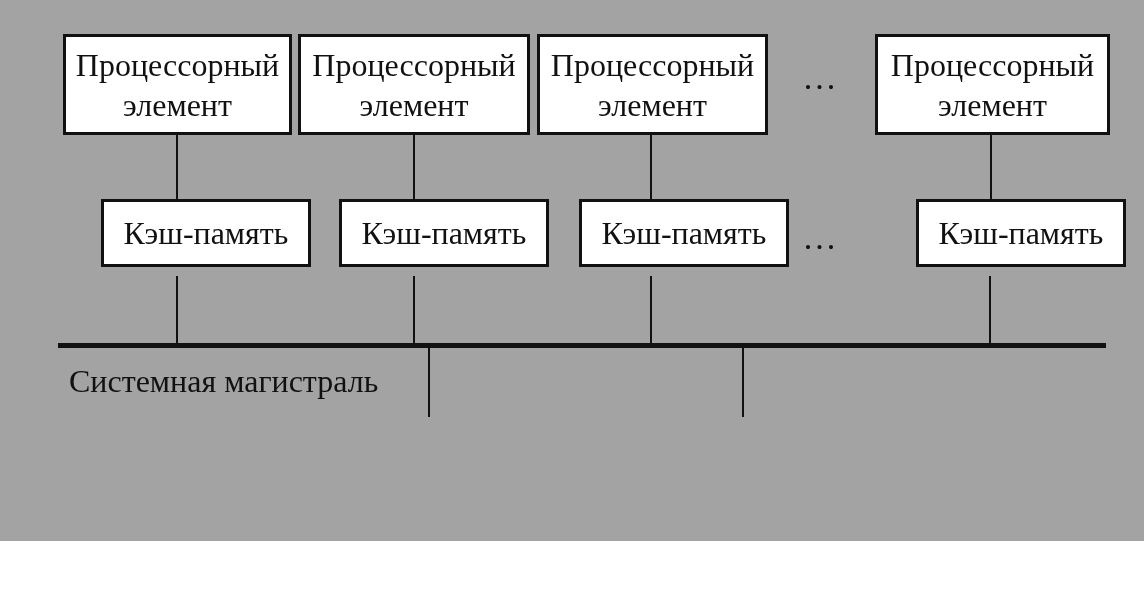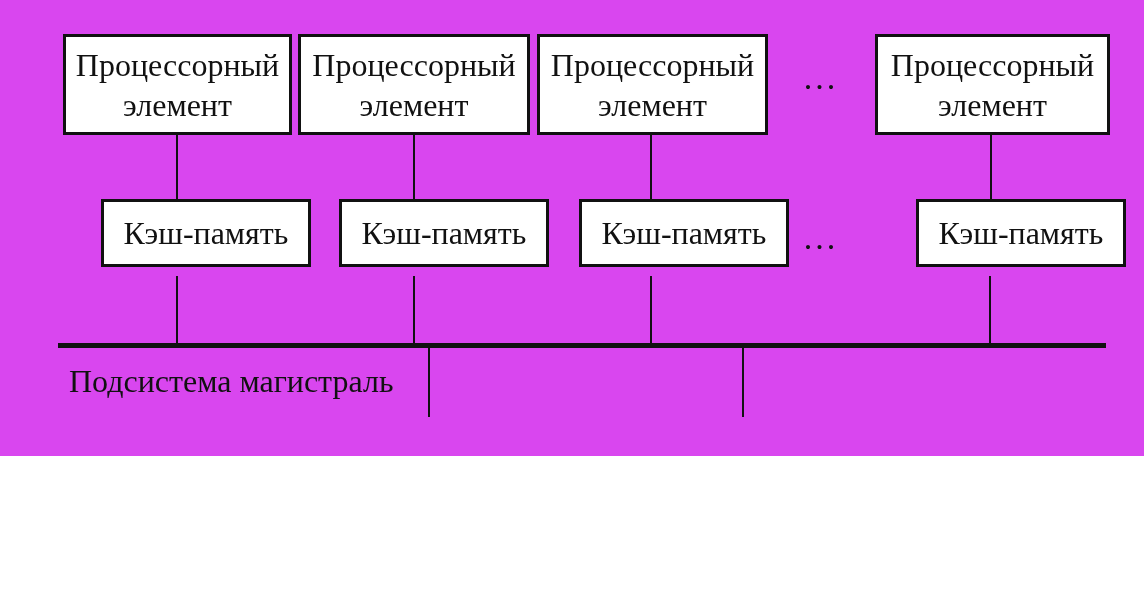--- a/index.html
+++ b/index.html
@@ -3,22 +3,22 @@
 <meta charset="utf-8">
 <style>
   html, body {
     margin: 0;
     padding: 0;
     background: #ffffff;
   }
   #canvas {
     position: relative;
     width: 1144px;
-    height: 456px;
-    background: #d946ef;
+    height: 541px;
+    background: #a3a3a3;
     font-family: "Liberation Serif", "DejaVu Serif", serif;
     color: #111111;
     overflow: hidden;
   }
   .box {
     position: absolute;
     box-sizing: border-box;
     border: 3px solid #111111;
     background: #ffffff;
     display: flex;
@@ -112,19 +112,19 @@
   <div class="box cache cache4">Кэш-память</div>
 
   <div class="dots dots-cache">...</div>
 
   <div class="vline cache-bus vx1"></div>
   <div class="vline cache-bus vx2"></div>
   <div class="vline cache-bus vx3"></div>
   <div class="vline cache-bus vx4b"></div>
 
   <div class="bus"></div>
-  <div class="bus-label">Подсистема магистраль</div>
+  <div class="bus-label">Системная магистраль</div>
 
   <div class="vline bus-bottom vxm"></div>
   <div class="vline bus-bottom vxi"></div>
 
 
 </div>
 
 </body></html>

